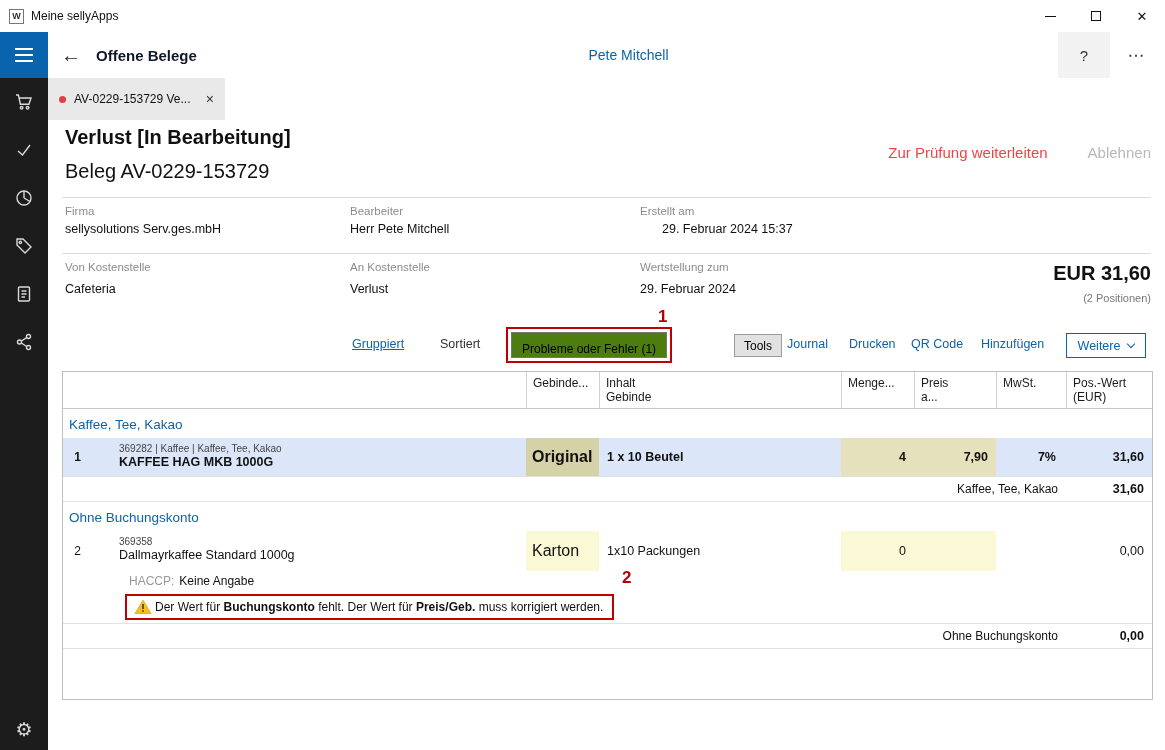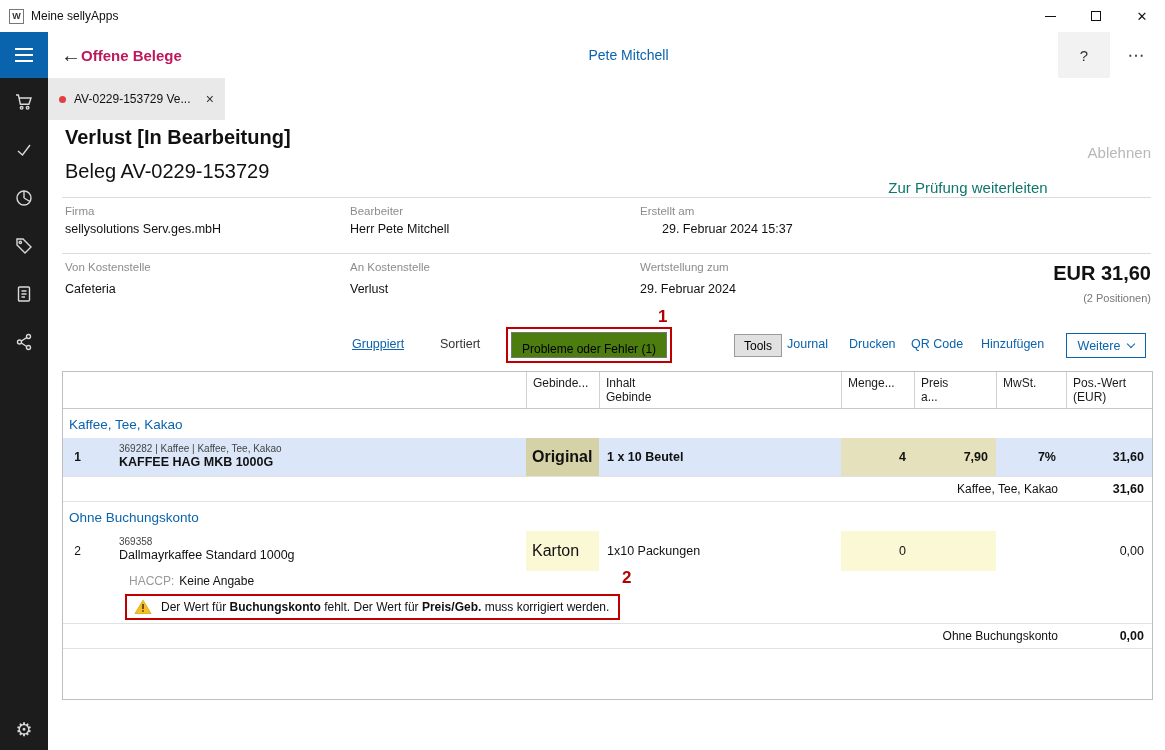--- a/index.html
+++ b/index.html
@@ -17,21 +17,21 @@
   .win-controls { display:flex; height:32px; }
   .win-btn { width:46px; height:32px; display:flex; align-items:center; justify-content:center; font-size:13px; color:#111; }
   .min-glyph { width:11px; height:0; border-top:1px solid #111; display:block; }
   .max-glyph { width:10px; height:10px; border:1px solid #111; display:block; }
   
   .header { position:absolute; top:32px; left:0; right:0; height:46px; background:#fff; display:flex; align-items:center; }
   .hamburger { width:48px; height:46px; background:#0a63ad; display:flex; flex-direction:column;
     align-items:center; justify-content:center; gap:4px; flex-shrink:0; cursor:pointer; }
   .hamburger i { display:block; width:18px; height:2px; background:#fff; }
   .back-button { margin-left:13px; font-size:20px; color:#222; cursor:pointer; }
-  .header-title { font-weight:700; font-size:15px; color:#be185d; }
+  .header-title { margin-left:15px; font-weight:700; font-size:15px; color:#0f172a; }
   .header-user { position:absolute; left:calc(50% + 46px); transform:translateX(-50%); color:#0a63ad; font-size:14px; }
   .help-button { position:absolute; right:55px; top:0; width:52px; height:46px; background:#f2f2f2;
     display:flex; align-items:center; justify-content:center; font-size:15px; color:#333; cursor:pointer; }
   .more-button { position:absolute; right:8px; top:0; width:42px; height:46px;
     display:flex; align-items:center; justify-content:center; font-size:17px; color:#333; cursor:pointer; }
   
   .sidebar { position:absolute; top:78px; left:0; width:48px; bottom:0; background:#1c1c1c;
     display:flex; flex-direction:column; align-items:center; padding-top:13px; gap:26px; }
   .side-ic { width:22px; height:22px; display:flex; align-items:center; justify-content:center; cursor:pointer; }
   .side-ic svg { stroke:#d9d9d9; fill:none; stroke-width:1.4; }
@@ -40,21 +40,21 @@
   .main { position:absolute; left:48px; top:78px; right:0; bottom:0; background:#fff; }
   .tabstrip { height:42px; display:flex; align-items:stretch; background:#fff; }
   .tab { width:177px; background:#e9e9e9; display:flex; align-items:center; gap:8px;
     padding:0 11px; font-size:12px; color:#111; cursor:pointer; }
   .tab-dot { width:7px; height:7px; border-radius:50%; background:#e04040; flex-shrink:0; }
   .tab-close { margin-left:auto; font-size:14px; color:#333; cursor:pointer; }
   .content { position:relative; height:calc(100% - 42px); }
   .doc-title { position:absolute; left:17px; top:6px; font-size:20px; font-weight:700; }
   .doc-beleg { position:absolute; left:17px; top:40px; font-size:20px; }
   .actions { position:absolute; right:14px; top:24px; display:flex; gap:40px; font-size:15px; }
-  .a-forward { color:#0f766e; cursor:pointer;margin-top:35px; }
+  .a-forward { color:#ef4444; cursor:pointer; }
   .a-reject { color:#b8b8b8; cursor:pointer; }
   .hline { position:absolute; left:14px; right:14px; border-top:1px solid #dcdcdc; }
   .lbl { position:absolute; font-size:11.5px; color:#8c8c8c; }
   .val { position:absolute; font-size:12.5px; color:#111; }
   .total { position:absolute; right:14px; top:142px; font-size:20px; font-weight:700; text-align:right; }
   .positions { position:absolute; right:14px; top:172px; font-size:11px; color:#777; text-align:right; }
   
   .search { position:absolute; left:14px; top:211px; width:246px; height:26px; border:1px solid #8c8c8c; background:#fff; }
   .search input { width:100%; height:100%; border:none; outline:none; padding:0 26px 0 7px; font-size:12px;
     font-family:"Liberation Sans", sans-serif; }
@@ -98,21 +98,21 @@
   .k  { background:#e5e1bd; }
   .y  { background:#fbf8d5; }
   .subtotal { height:26px; border-top:1px solid #e2e2e2; border-bottom:1px solid #e2e2e2; align-items:center; }
   .st-label { grid-column:1/8; text-align:right; padding-right:8px; font-size:12px; }
   .st-value { text-align:right; padding-right:8px; font-size:12.5px; font-weight:700; }
   .haccp { height:20px; }
   .haccp-cell { grid-column:1/-1; padding-left:66px; font-size:12px; display:flex; align-items:center; }
   .haccp-l { color:#999; margin-right:5px; }
   .warnrow { height:32px; }
   .warn-cell { grid-column:1/-1; padding-left:62px; display:flex; align-items:center; }
-  .warnbox { display:inline-flex; align-items:center; gap:9px; border:2px solid #c00000;
+  .warnbox { display:inline-flex; align-items:center; gap:3px; border:2px solid #c00000;
     padding:3px 9px 3px 7px; font-size:12px; background:#fff; }
   .filler { flex:1; }
   
   .ann-num { position:absolute; color:#b40000; font-weight:700; font-size:17px; }
   #ann1 { left:658px; top:307px; }
   #ann2 { left:622px; top:568px; }
 </style>
 </head>
 <body>
 

